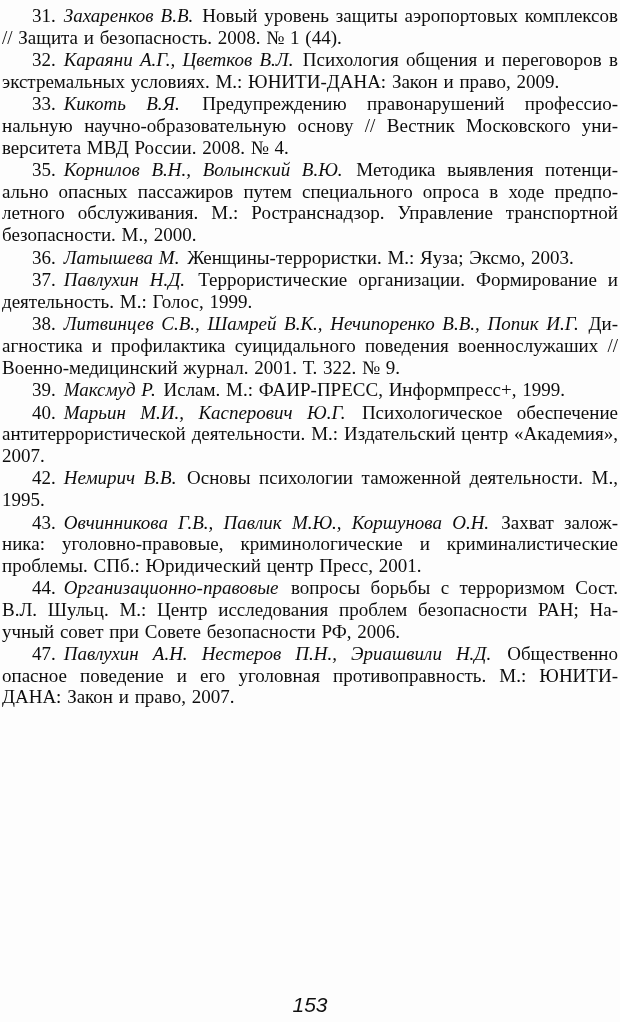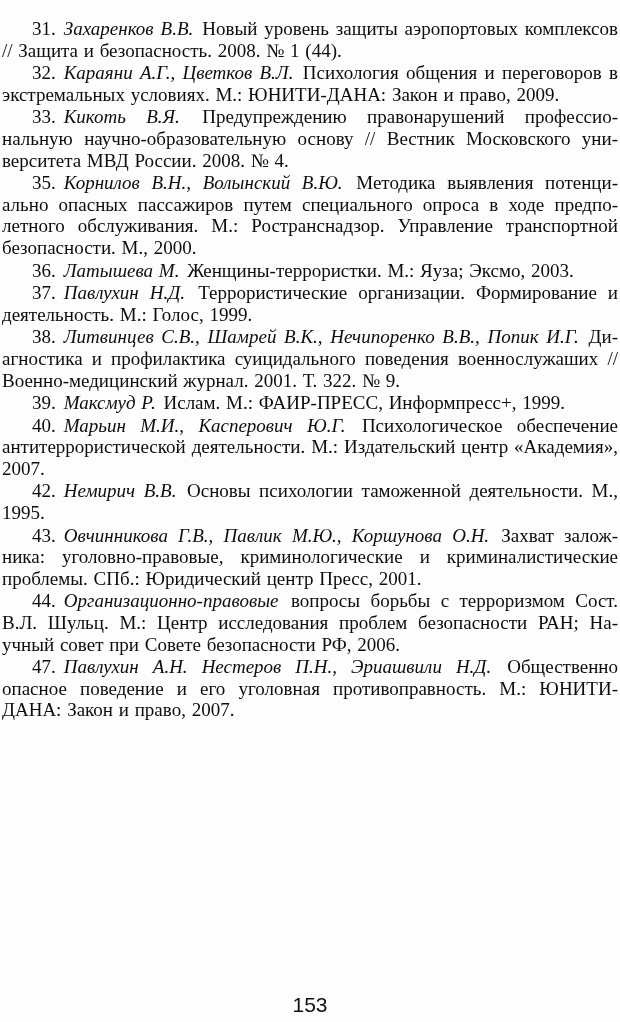--- a/index.html
+++ b/index.html
@@ -5,21 +5,21 @@
   html, body {
     margin: 0;
     padding: 0;
     background: #ffffff;
   }
   .page {
     position: relative;
     width: 620px;
     height: 1022px;
     box-sizing: border-box;
-    padding: 18px 2px 0 2px;
+    padding: 5px 2px 0 2px;
     background: #fdfdfd;
     color: #0d0d0d;
     font-family: "Liberation Serif", serif;
     overflow: hidden;
   }
   p.ref {
     margin: 0;
     text-align: justify;
     text-indent: 30px;
     font-size: 19px;
@@ -38,20 +38,21 @@
   }
   .pagenum {
     position: absolute;
     bottom: 5px;
     left: 0;
     width: 100%;
     text-align: center;
     font-family: "Liberation Sans", sans-serif;
     font-size: 21px;
     color: #111111;
+    font-style: italic;
   }
 </style>
 </head>
 <body>
 
 <div class="page">
   <div id="refs">
   <p class="ref"><span class="num">31.</span><span class="author">Захаренков В.В.</span> <span class="body">Новый уровень защиты аэропортовых комплек­сов // Защита и безопасность. 2008. № 1 (44).</span></p>
 
   <p class="ref"><span class="num">32.</span><span class="author">Караяни А.Г., Цветков В.Л.</span> <span class="body">Психология общения и переговоров в экстремальных условиях. М.: ЮНИТИ-ДАНА: Закон и право, 2009.</span></p>

